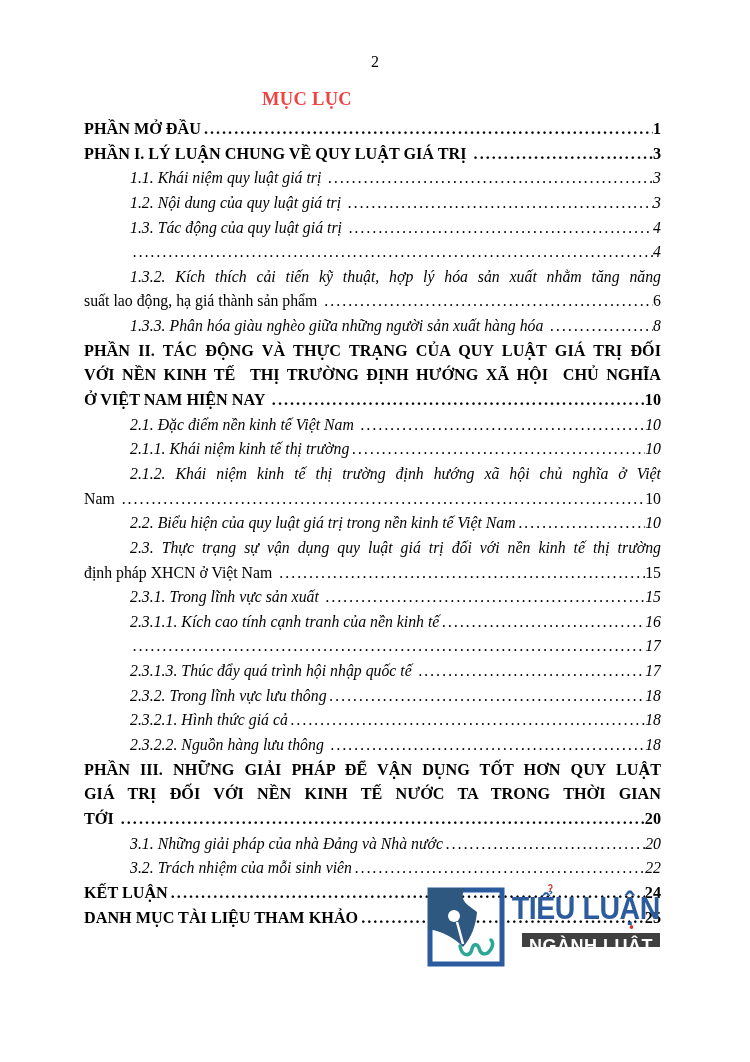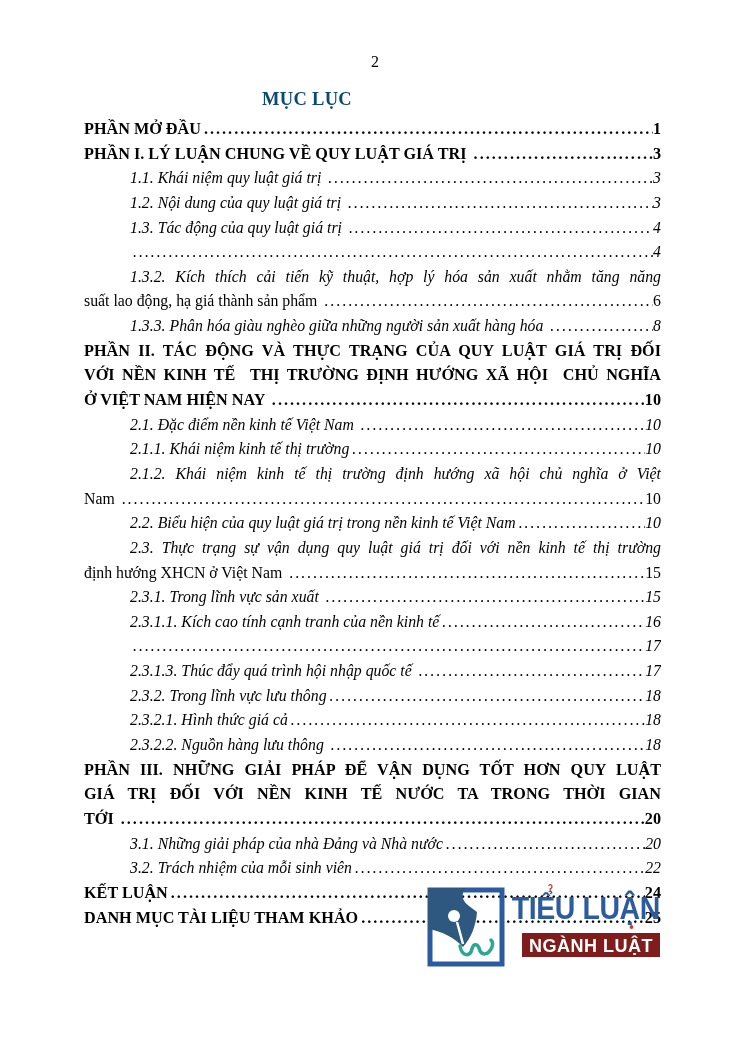--- a/index.html
+++ b/index.html
@@ -6,21 +6,21 @@
   body{
     width:750px;height:1062px;position:relative;background:#ffffff;overflow:hidden;
     font-family:"Liberation Serif","DejaVu Serif",serif;color:#000;
   }
   .page-num{
     position:absolute;top:52px;left:0;width:750px;text-align:center;
     font-size:16px;line-height:20px;
   }
   .toc-title{
     position:absolute;top:88px;left:0;width:614px;text-align:center;
-    font-size:18.5px;font-weight:bold;color:#0c4a6e;letter-spacing:.3px;line-height:22px;
+    font-size:18.5px;font-weight:bold;color:#ef4444;letter-spacing:.3px;line-height:22px;
   }
   .toc{position:absolute;left:84px;top:117px;width:577px;}
   .toc-line{
     height:24.65px;line-height:24.65px;font-size:15.8px;white-space:pre-wrap;
     overflow:hidden;
   }
   .toc-line.bold{font-weight:bold;font-size:16.2px;}
   .toc-line.indent{padding-left:46px;font-style:italic;}
   .toc-line.justify{text-align:justify;text-align-last:justify;}
   .toc-line.leader{display:flex;align-items:baseline;}
@@ -44,22 +44,22 @@
   .logo-title .accent-hook{
     position:absolute;left:39px;top:-10px;color:#d53530;font-size:15px;line-height:15px;
   }
   .logo-title .accent-dot{
     position:absolute;left:128px;bottom:-3px;width:4px;height:4px;border-radius:50%;
     background:#d53530;
   }
   .logo-subtitle{
     position:absolute;right:90px;top:933px;z-index:3;
     font-family:"Liberation Sans","DejaVu Sans",sans-serif;font-weight:bold;
-    font-size:18px;line-height:26px;height:24px;padding:0 7px;
-    background:#7f1d1d;color:#ffffff;letter-spacing:.5px;white-space:nowrap;
+    font-size:18px;line-height:26px;height:14px;padding:0 7px;
+    background:#404040;color:#ffffff;letter-spacing:.5px;white-space:nowrap;
   }
 </style>
 </head>
 <body>
 
 <div class="page-num">2</div>
 
 <div class="toc-title">MỤC LỤC</div>
 
 <div class="toc">
@@ -74,21 +74,21 @@
     <div class="toc-line indent leader"><span class="t">1.3.3. Phân hóa giàu nghèo giữa những người sản xuất hàng hóa </span><span class="dots"></span><span class="pg">8</span></div>
     <div class="toc-line bold justify">PHẦN II. TÁC ĐỘNG VÀ THỰC TRẠNG CỦA QUY LUẬT GIÁ TRỊ ĐỐI</div>
     <div class="toc-line bold justify">VỚI NỀN KINH TẾ&nbsp; THỊ TRƯỜNG ĐỊNH HƯỚNG XÃ HỘI&nbsp; CHỦ NGHĨA</div>
     <div class="toc-line bold leader"><span class="t">Ở VIỆT NAM HIỆN NAY </span><span class="dots"></span><span class="pg">10</span></div>
     <div class="toc-line indent leader"><span class="t">2.1. Đặc điểm nền kinh tế Việt Nam </span><span class="dots"></span><span class="pg">10</span></div>
     <div class="toc-line indent leader"><span class="t">2.1.1. Khái niệm kinh tế thị trường</span><span class="dots"></span><span class="pg">10</span></div>
     <div class="toc-line indent justify">2.1.2. Khái niệm kinh tế thị trường định hướng xã hội chủ nghĩa ở Việt</div>
     <div class="toc-line leader"><span class="t">Nam </span><span class="dots"></span><span class="pg">10</span></div>
     <div class="toc-line indent leader"><span class="t">2.2. Biểu hiện của quy luật giá trị trong nền kinh tế Việt Nam</span><span class="dots"></span><span class="pg">10</span></div>
     <div class="toc-line indent justify">2.3. Thực trạng sự vận dụng quy luật giá trị đối với nền kinh tế thị trường</div>
-    <div class="toc-line leader"><span class="t">định hướng XHCN ở Việt Nam </span><span class="dots"></span><span class="pg">15</span></div>
+    <div class="toc-line leader"><span class="t">định pháp XHCN ở Việt Nam </span><span class="dots"></span><span class="pg">15</span></div>
     <div class="toc-line indent leader"><span class="t">2.3.1. Trong lĩnh vực sản xuất </span><span class="dots"></span><span class="pg">15</span></div>
     <div class="toc-line indent leader"><span class="t">2.3.1.1. Kích cao tính cạnh tranh của nền kinh tế</span><span class="dots"></span><span class="pg">16</span></div>
     <div class="toc-line indent leader"><span class="dots"></span><span class="pg">17</span></div>
     <div class="toc-line indent leader"><span class="t">2.3.1.3. Thúc đẩy quá trình hội nhập quốc tế </span><span class="dots"></span><span class="pg">17</span></div>
     <div class="toc-line indent leader"><span class="t">2.3.2. Trong lĩnh vực lưu thông</span><span class="dots"></span><span class="pg">18</span></div>
     <div class="toc-line indent leader"><span class="t">2.3.2.1. Hình thức giá cả</span><span class="dots"></span><span class="pg">18</span></div>
     <div class="toc-line indent leader"><span class="t">2.3.2.2. Nguồn hàng lưu thông </span><span class="dots"></span><span class="pg">18</span></div>
     <div class="toc-line bold justify">PHẦN III. NHỮNG GIẢI PHÁP ĐỂ VẬN DỤNG TỐT HƠN QUY LUẬT</div>
     <div class="toc-line bold justify">GIÁ TRỊ ĐỐI VỚI NỀN KINH TẾ NƯỚC TA TRONG THỜI GIAN</div>
     <div class="toc-line bold leader"><span class="t">TỚI </span><span class="dots"></span><span class="pg">20</span></div>

